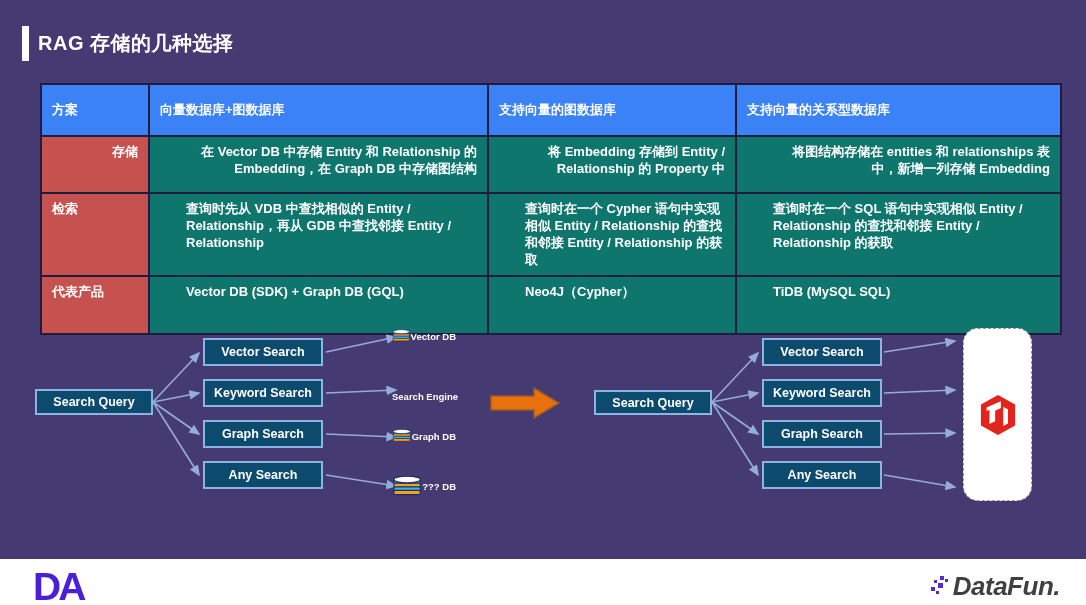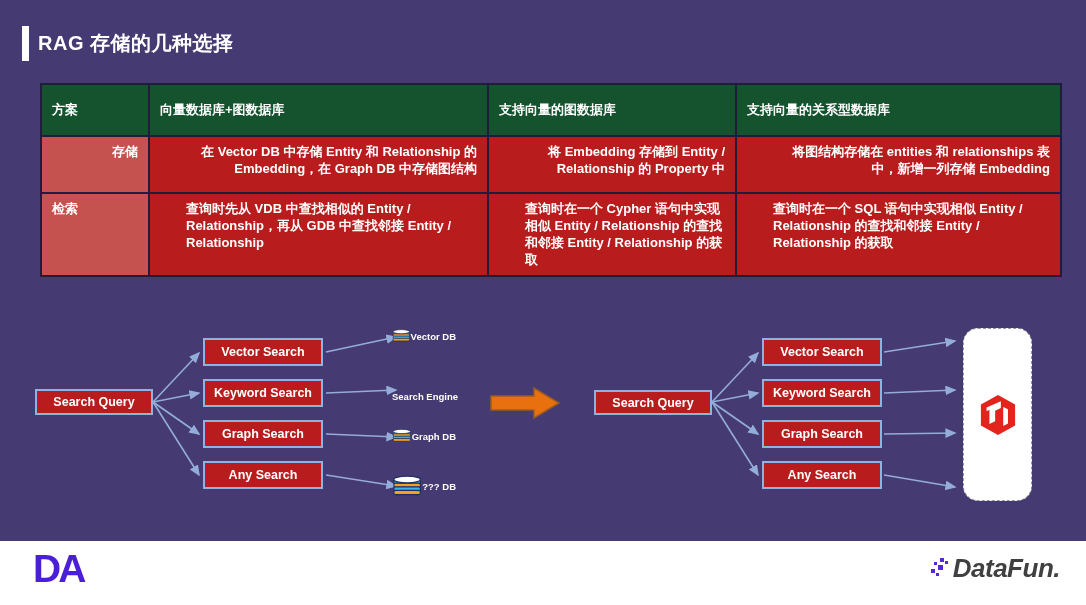--- a/index.html
+++ b/index.html
@@ -15,30 +15,30 @@
   .title-text { color:#ffffff; font-size:20px; font-weight:700; letter-spacing:0.5px; }
   
   table.cmp { position:absolute; left:40px; top:83px; width:1020px;
     border-collapse:collapse; table-layout:fixed; }
   table.cmp col.c0 { width:108px; } table.cmp col.c1 { width:339px; }
   table.cmp col.c2 { width:248px; } table.cmp col.c3 { width:325px; }
   table.cmp td, table.cmp th {
     border:2.5px solid #211c3e; color:#ffffff; font-size:13px; font-weight:600;
     padding:6px 10px; line-height:1.32; text-align:left; vertical-align:top;
   }
-  table.cmp tr.hdr th { background:#14532d; height:52px; vertical-align:middle; font-weight:700; }
+  table.cmp tr.hdr th { background:#3b82f6; height:52px; vertical-align:middle; font-weight:700; }
   table.cmp td.lbl { background:#c5524e; font-weight:700; }
-  table.cmp td.body { background:#b91c1c;padding-left:36px; }
+  table.cmp td.body { background:#0f766e;padding-left:36px; }
   table.cmp tr.r1 td { height:57px;text-align:right; }
   table.cmp tr.r2 td { height:63px; }
   table.cmp tr.r3 td { height:58px; }
   
   .sbox {
     position:absolute; display:flex; align-items:center; justify-content:center;
-    background:#b91c1c; border:2px solid #8db3e2; color:#ffffff;
+    background:#0c4a6e; border:2px solid #8db3e2; color:#ffffff;
     font-size:12.5px; font-weight:700; text-align:center;
   }
   .qbox-l { left:35px; top:389px; width:118px; height:26px; }
   .b-l0 { left:203px; top:338px; width:120px; height:28px; }
   .b-l1 { left:203px; top:379px; width:120px; height:28px; }
   .b-l2 { left:203px; top:420px; width:120px; height:28px; }
   .b-l3 { left:203px; top:461px; width:120px; height:28px; }
   .qbox-r { left:594px; top:390px; width:118px; height:25px; }
   .b-r0 { left:762px; top:338px; width:120px; height:28px; }
   .b-r1 { left:762px; top:379px; width:120px; height:28px; }
@@ -50,21 +50,21 @@
   .dbnode .lbl { color:#ffffff; font-size:9.5px; font-weight:700; margin-top:2px; white-space:nowrap; }
   
   .tidb-panel {
     position:absolute; left:963px; top:328px; width:69px; height:173px;
     background:#ffffff; border:1.5px dashed #9a9a9a; border-radius:15px;
     display:flex; align-items:center; justify-content:center;
   }
   
   svg.flow { position:absolute; left:0; top:310px; pointer-events:none; }
   
-  .footer { position:absolute; left:0; bottom:0; width:1086px; height:64px; background:#ffffff; }
+  .footer { position:absolute; left:0; bottom:0; width:1086px; height:46px; background:#ffffff; }
   .da-logo { position:absolute; left:33px; top:9px; display:flex; align-items:flex-start; color:#4b1fd9; }
   .da-mark { font-size:39px; font-weight:800; line-height:0.95; letter-spacing:-3px; }
   .da-right { margin-left:6px; display:flex; flex-direction:column; }
   .da-title { font-size:22px; font-weight:800; letter-spacing:1px; line-height:1.5; }
   .da-sub { font-size:6.5px; font-weight:700; letter-spacing:1.6px; color:#8a6cf0; margin-top:1px; }
   .df-logo { position:absolute; right:26px; top:12px; display:flex; align-items:center; color:#404040; }
   .df-text { font-size:26px; font-weight:800; font-style:italic; letter-spacing:-0.5px; margin-left:4px; }
 </style>
 </head>
 <body>
@@ -94,20 +94,26 @@
       <td class="lbl">存储</td>
       <td class="body">在 Vector DB 中存储 Entity 和 Relationship 的 Embedding，在 Graph DB 中存储图结构</td>
       <td class="body">将 Embedding 存储到 Entity / Relationship 的 Property 中</td>
       <td class="body">将图结构存储在 entities 和 relationships 表中，新增一列存储 Embedding</td>
     </tr>
     <tr class="r2">
       <td class="lbl">检索</td>
       <td class="body">查询时先从 VDB 中查找相似的 Entity / Relationship，再从 GDB 中查找邻接 Entity / Relationship</td>
       <td class="body">查询时在一个 Cypher 语句中实现相似 Entity / Relationship 的查找和邻接 Entity / Relationship 的获取</td>
       <td class="body">查询时在一个 SQL 语句中实现相似 Entity / Relationship 的查找和邻接 Entity / Relationship 的获取</td>
+    </tr>
+    <tr class="r3">
+      <td class="lbl">代表产品</td>
+      <td class="body">Vector DB (SDK) + Graph DB (GQL)</td>
+      <td class="body">Neo4J（Cypher）</td>
+      <td class="body">TiDB (MySQL SQL)</td>
     </tr>
   </tbody>
     </table>
 
   <svg class="flow" width="1086" height="230">
     <defs>
       <marker id="ah" markerWidth="8" markerHeight="8" refX="6" refY="3" orient="auto">
         <path d="M0,0 L7,3 L0,6 Z" fill="#93add8"></path>
       </marker>
     </defs>

